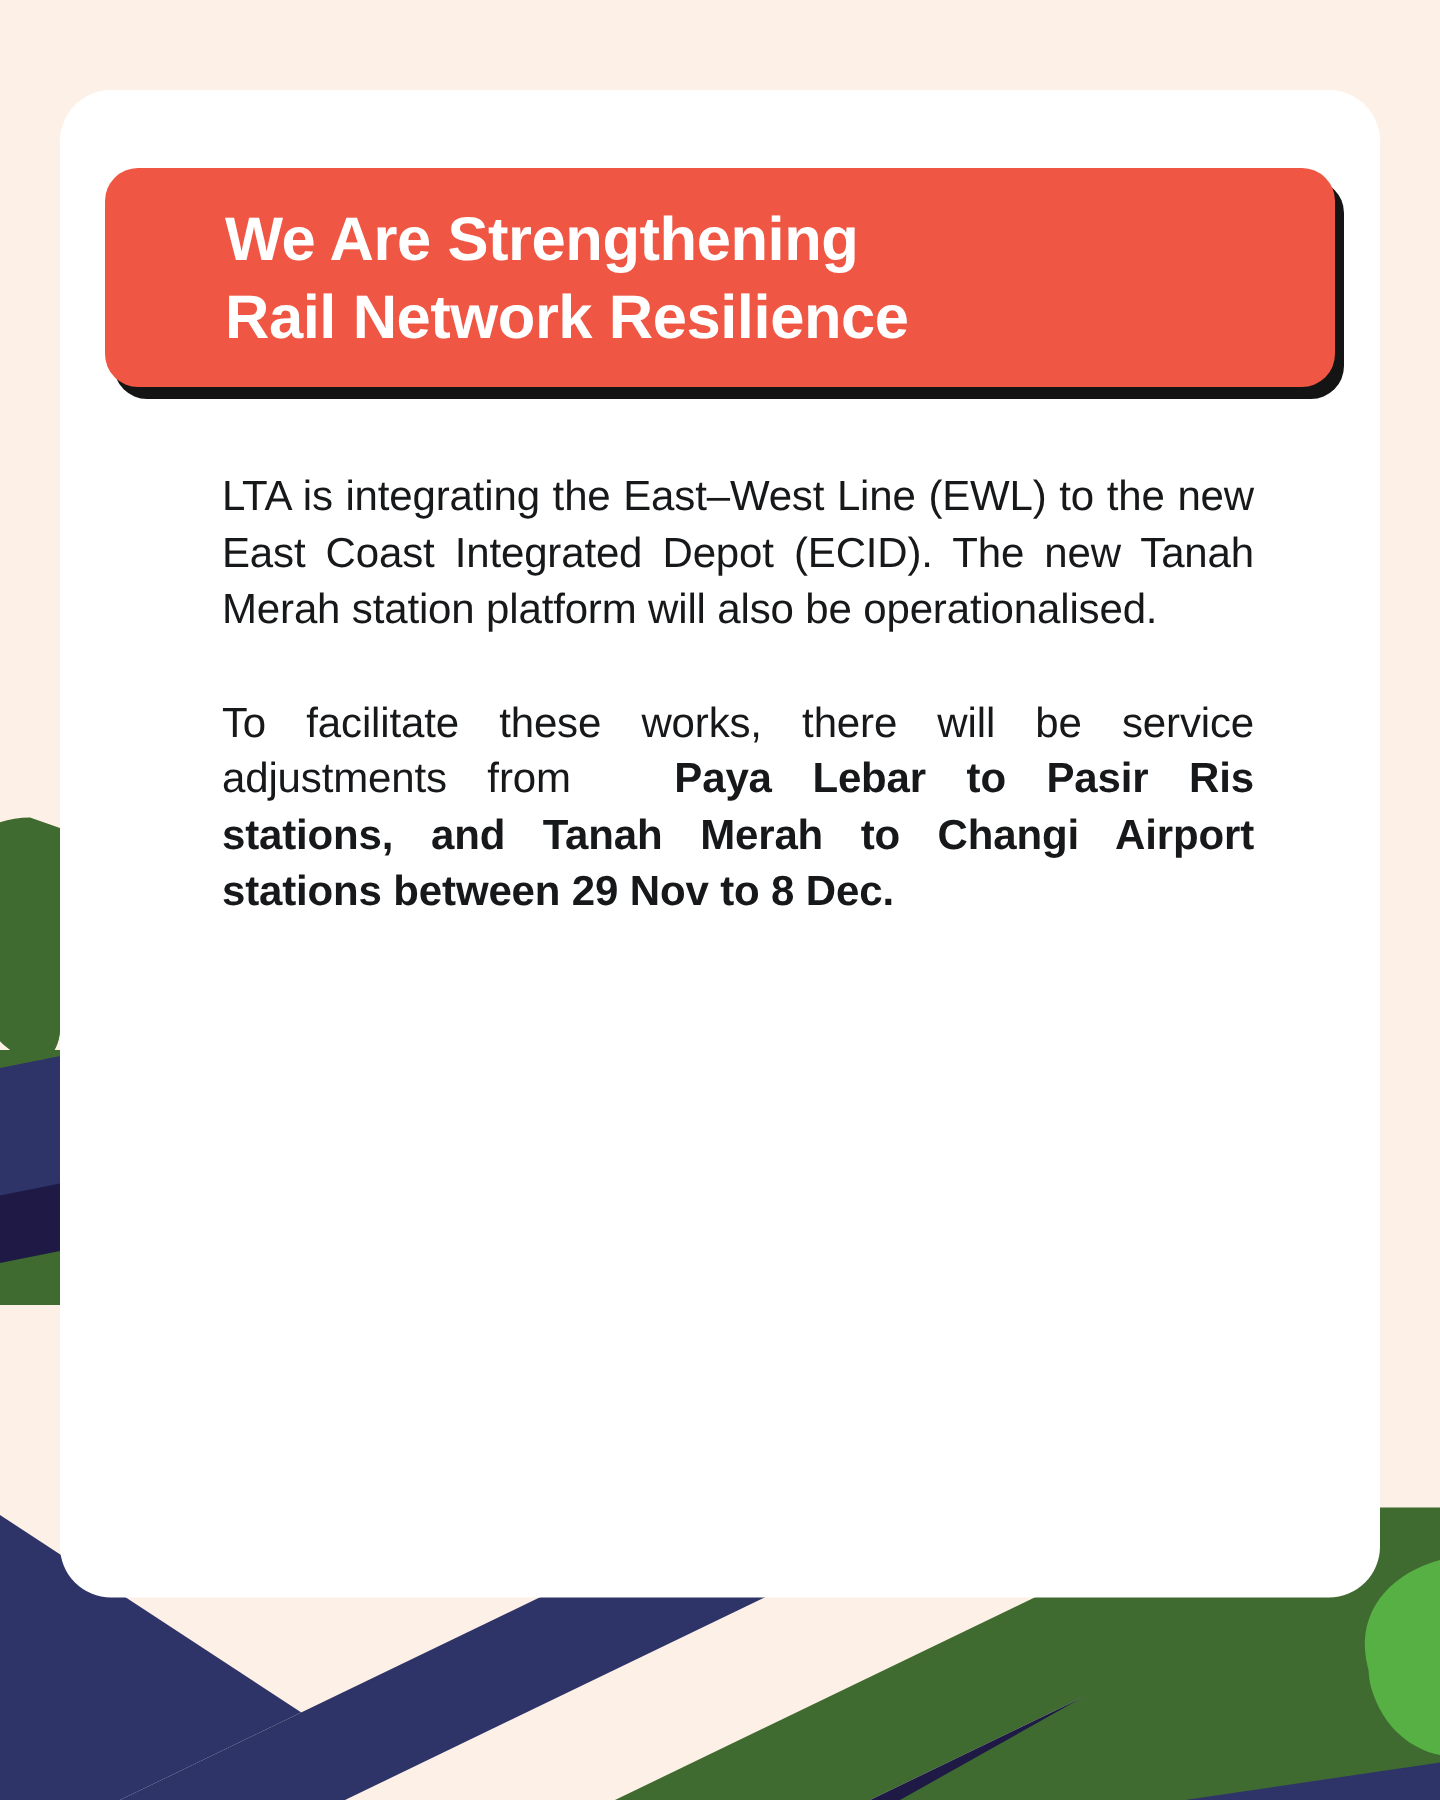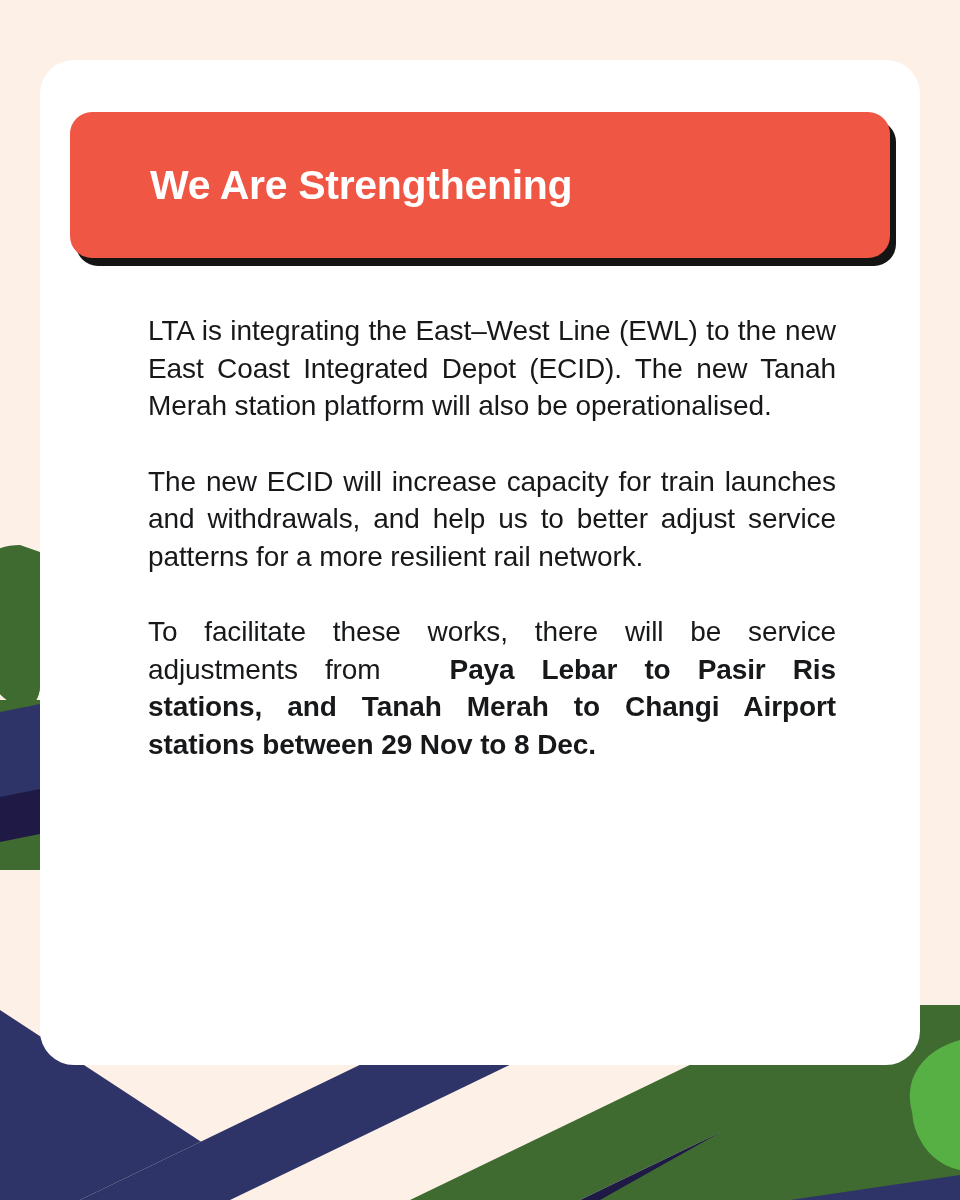--- a/index.html
+++ b/index.html
@@ -136,25 +136,25 @@
 
     <polygon points="960,1175 790,1200 960,1200" fill="#2f3468"></polygon>
   </svg>
 
   <div class="card">
 
     <div class="header-wrap">
       <div class="header-shadow"></div>
       <div class="header-band">
         <div class="header-line">We Are Strengthening</div>
+        <div class="header-line">Rail Network Resilience</div>
       </div>
     </div>
 
     <div class="body-text">
       <p class="para">LTA is integrating the East–West Line (EWL) to the new East Coast Integrated Depot (ECID). The new Tanah Merah station platform will also be operationalised.</p>
 
-      <p class="para">The new ECID will increase capacity for train launches and withdrawals, and help us to better adjust service patterns for a more resilient rail network.</p>
 
       <p class="para last-para"><span>To facilitate these works, there will be service adjustments from </span><b>Paya Lebar to Pasir Ris stations, and Tanah Merah to Changi Airport stations between 29 Nov to 8 Dec.</b></p>
     </div>
 
   </div>
 </div>
 
 </body></html>

